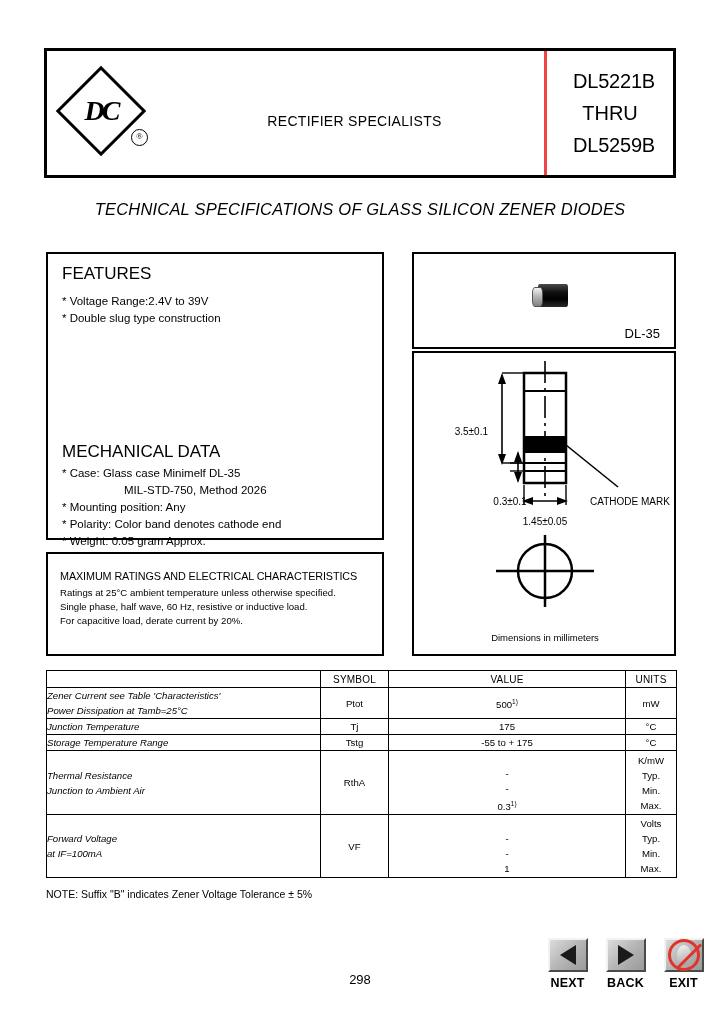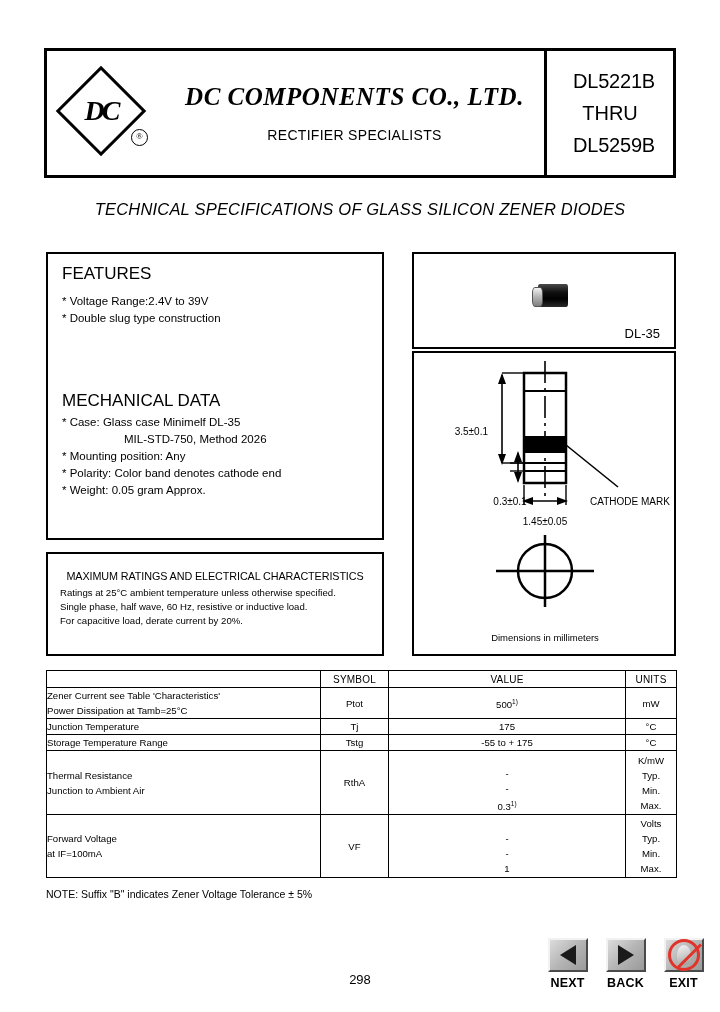--- a/index.html
+++ b/index.html
@@ -31,21 +31,21 @@
     height: 130px;
     border: 3px solid #000;
     box-sizing: border-box;
     display: flex;
   }
   .header-left {
     flex: 1 1 auto;
     position: relative;
     display: flex;
     align-items: center;
-    border-right: 3px solid #000000;
+    border-right: 3px solid #ef4444;
     box-sizing: border-box;
   }
   .logo-wrap {
     position: absolute;
     left: 16px;
     top: 50%;
     transform: translateY(-50%);
     width: 108px;
     height: 84px;
   }
@@ -160,41 +160,40 @@
     white-space: nowrap;
   }
   .indent-line {
     font-size: 11.5px;
     line-height: 17px;
     padding-left: 62px;
     white-space: nowrap;
   }
   .mech-head {
     font-size: 17px;
-    margin-top: 64px;
+    margin-top: 115px;
     margin-bottom: 3px;
   }
 
   
   .maxrat-box {
     position: absolute;
     left: 46px;
     top: 552px;
     width: 338px;
     height: 104px;
     border: 2px solid #000;
     box-sizing: border-box;
     padding: 16px 12px 0 12px;
   }
   .maxrat-title {
     font-size: 10.8px;
     letter-spacing: -0.1px;
     margin-bottom: 4px;
     white-space: nowrap;
-    text-align: center;
   }
   .maxrat-line {
     font-size: 9.6px;
     line-height: 14px;
     white-space: nowrap;
   }
 
   
   .pkg-box {
     position: absolute;
@@ -286,20 +285,21 @@
   .col-param  { width: 274px; }
   .col-symbol { width: 68px;  }
   .col-value  { width: 237px; }
   .col-units  { width: 51px;  }
 
   .param-cell {
     font-size: 9.6px;
     padding: 2px 0 2px 8px;
     line-height: 15px;
     text-align: left;
+    font-style: italic;
   }
   .center-cell {
     font-size: 9.6px;
     text-align: center;
     line-height: 15px;
   }
   .unit-stack, .value-stack {
     display: flex;
     flex-direction: column;
     justify-content: center;
@@ -404,21 +404,20 @@
 <div class="page">
 
   <div class="header">
     <div class="header-left">
       <div class="logo-wrap">
         <div class="logo-diamond"></div>
         <div class="logo-dc">DC</div>
         <div class="logo-reg">®</div>
       </div>
       <div class="header-titles">
-        <div class="company-name">DC COMPONENTS CO.,  LTD.</div>
         <div class="company-sub">RECTIFIER SPECIALISTS</div>
       </div>
     </div>
     <div class="header-right">
       <div class="part-no">DL5221B</div>
       <div class="part-thru">THRU</div>
       <div class="part-no">DL5259B</div>
     </div>
   </div>
 

